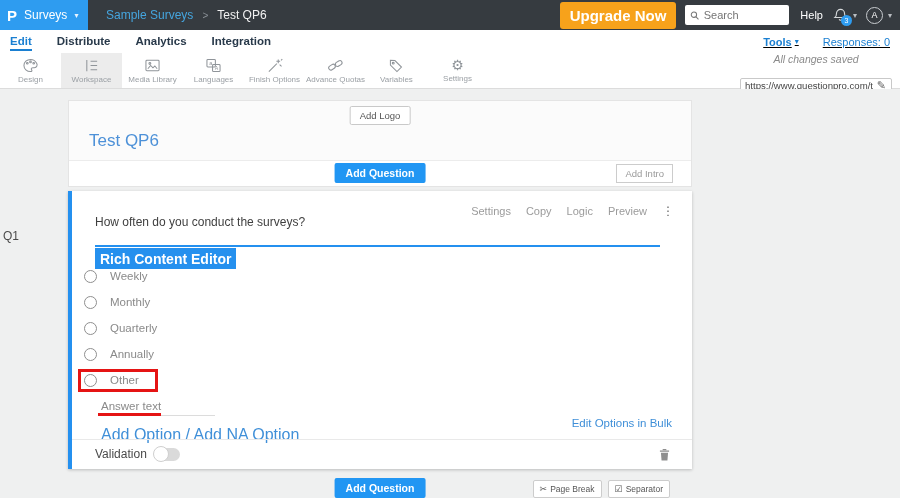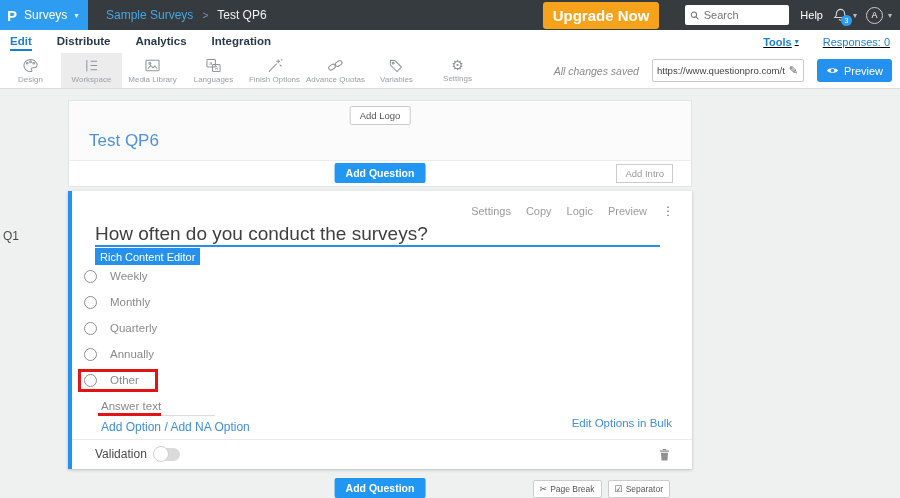--- a/index.html
+++ b/index.html
@@ -13,21 +13,21 @@
   .logo-glyph { font-weight:bold; font-size:15px; color:#fff; }
   .logo-block .label { font-size:12px; }
   .caret { font-size:8px; color:#e8f4ff; }
   .breadcrumb { margin-left:18px; font-size:12px; display:flex; align-items:center; gap:9px; }
   .crumb-1 { color:#45a5de; }
   .crumb-sep { color:#8a9096; font-size:10px; }
   .crumb-2 { color:#f2f2f2; }
   .tb-right { margin-left:auto; display:flex; align-items:center; padding-right:8px; }
   .upgrade-btn { background:#f7a21b; color:#fff; font-size:15px; font-weight:bold;
     padding:5px 10px; border-radius:3px; cursor:pointer; white-space:nowrap; }
-  .searchbox { width:104px; height:20px; background:#fff; border-radius:2px; margin-left:26px;
+  .searchbox { width:104px; height:20px; background:#fff; border-radius:2px; margin-left:9px;
     display:flex; align-items:center; padding:0 5px; gap:4px; }
   .searchbox input { border:none; outline:none; width:100%; font-size:11px; color:#333; }
   .help-link { margin-left:11px; font-size:11px; cursor:pointer; }
   .bell-wrap { position:relative; margin-left:10px; cursor:pointer; display:flex; }
   .bell-badge { position:absolute; bottom:-3px; right:-4px; background:#2e9cf0; color:#fff;
     font-size:7px; width:11px; height:11px; border-radius:50%; line-height:11px; text-align:center; }
   .tb-caret { margin-left:5px; color:#b9bdc1; font-size:8px; cursor:pointer; }
   .avatar { width:17px; height:17px; border:1px solid #c9cdd1; border-radius:50%;
     font-size:9px; display:flex; align-items:center; justify-content:center; margin-left:9px; cursor:pointer; }
 
@@ -42,21 +42,21 @@
   .responses { color:#1a7fd1; font-size:11px; margin:0 10px 0 24px; }
 
   
   .toolbar { height:36px; background:#fff; border-bottom:1px solid #dcdcdc; display:flex; align-items:stretch; }
   .tool { width:61px; display:flex; flex-direction:column; align-items:center; justify-content:center;
     gap:2px; cursor:pointer; }
   .tool.active { background:#ececec; }
   .tool svg { stroke:#8f9499; fill:none; stroke-width:1.1; }
   .tool .gear { font-size:14px; color:#8f9499; line-height:14px; }
   .tool-label { font-size:8px; color:#9a9fa4; white-space:nowrap; }
-  .tbar-right { margin-left:auto; display:flex; align-items:center; gap:13px; padding-right:8px; }
+  .tbar-right { margin-left:auto; display:flex; align-items:center; gap:13px; padding-right:8px;flex-direction:column; }
   .saved-status { font-style:italic; color:#8a8a8a; font-size:10.5px; white-space:nowrap; }
   .urlbox { width:152px; height:23px; border:1px solid #c9c9c9; border-radius:2px; background:#fff;
     display:flex; align-items:center; }
   .urlbox input { flex:1; min-width:0; border:none; outline:none; font-size:9.6px; color:#444; padding:0 2px 0 4px; }
   .pencil { font-size:11px; color:#666; padding:0 5px 0 2px; cursor:pointer; }
   .preview-btn { background:#2490ef; color:#fff; height:23px; border-radius:3px; display:flex;
     align-items:center; gap:5px; padding:0 9px; font-size:11px; cursor:pointer; white-space:nowrap; }
 
   
   .content { position:relative; height:409px; background:#eff0f0; }
@@ -74,37 +74,37 @@
   .add-q-top { position:absolute; left:50%; top:2px; transform:translateX(-50%); }
   .add-intro-btn { position:absolute; right:18px; top:3px; background:#fff; border:1px solid #ccc;
     border-radius:0; color:#999; font-size:9.5px; padding:3px 8px; cursor:pointer; }
 
   .question-block { margin-top:4px; background:#fff; border-left:4px solid #2490ef;
     box-shadow:0 1px 3px rgba(0,0,0,.22); height:278px; position:relative; }
   .q-menu { position:absolute; top:13px; right:18px; display:flex; align-items:center; gap:15px;
     font-size:11px; color:#9b9b9b; }
   .q-menu span { cursor:pointer; }
   .kebab { color:#666; font-size:12px; cursor:pointer; }
-  .q-text { position:absolute; left:23px; top:32px; font-size:19px; color:#3f3f3f; }
+  .q-text { position:absolute; left:23px; top:24px; font-size:12px; color:#3f3f3f; }
   .q-underline { position:absolute; left:23px; top:54px; width:565px; height:2px; background:#2490ef; }
-  .rce-badge { position:absolute; left:23px; top:57px; background:#2590ee; color:#fff; font-size:11px;
-    font-weight:normal; padding:2.5px 5px; }
+  .rce-badge { position:absolute; left:23px; top:57px; background:#2590ee; color:#fff; font-size:14px;
+    font-weight:bold; padding:2.5px 5px; }
   .options { position:absolute; left:12px; top:72px; }
   .opt-row { height:26px; display:flex; align-items:center; }
   .radio { width:13px; height:13px; border:1px solid #8f8f8f; border-radius:50%; background:#fff;
     flex:none; margin-right:13px; cursor:pointer; }
   .opt-label { font-size:11.5px; color:#8a8a8a; }
   .annotation-box { display:inline-flex; align-items:center; border:3px solid #e51414;
     padding:2px 16px 2px 3px; margin-left:-6px; }
   .answer-row { margin-top:3px; margin-left:17px; position:relative; width:114px; height:20px; }
   .answer-row input { border:none; outline:none; border-bottom:1px solid #dcdcdc; width:114px;
     font-size:11.5px; color:#555; padding:0 0 3px 0; background:transparent; }
   .answer-row input::placeholder { color:#8a8a8a; opacity:1; }
   .annotation-underline { position:absolute; left:-3px; top:17px; width:63px; height:3px; background:#e51414; }
-  .add-links { margin-top:4px; margin-left:17px; font-size:12px; color:#3f8fd8; }
+  .add-links { margin-top:10px; margin-left:17px; font-size:16px; color:#3f8fd8; }
   .add-links span { cursor:pointer; }
   .edit-bulk { position:absolute; right:20px; top:226px; font-size:11.5px; color:#3f8fd8; cursor:pointer; }
   .v-divider { position:absolute; left:0; right:0; top:248px; border-top:1px solid #e9e9e9; }
   .validation-row { position:absolute; left:23px; top:256px; display:flex; align-items:center; gap:7px; }
   .validation-label { font-size:12px; color:#4a4a4a; }
   .toggle { width:26px; height:13px; background:#dadada; border-radius:7px; position:relative; cursor:pointer; }
   .knob { position:absolute; left:-1px; top:-2px; width:16px; height:16px; background:#fff;
     border:1px solid #cfcfcf; border-radius:50%; }
   .trash-btn { position:absolute; right:22px; top:256px; cursor:pointer; }
 

